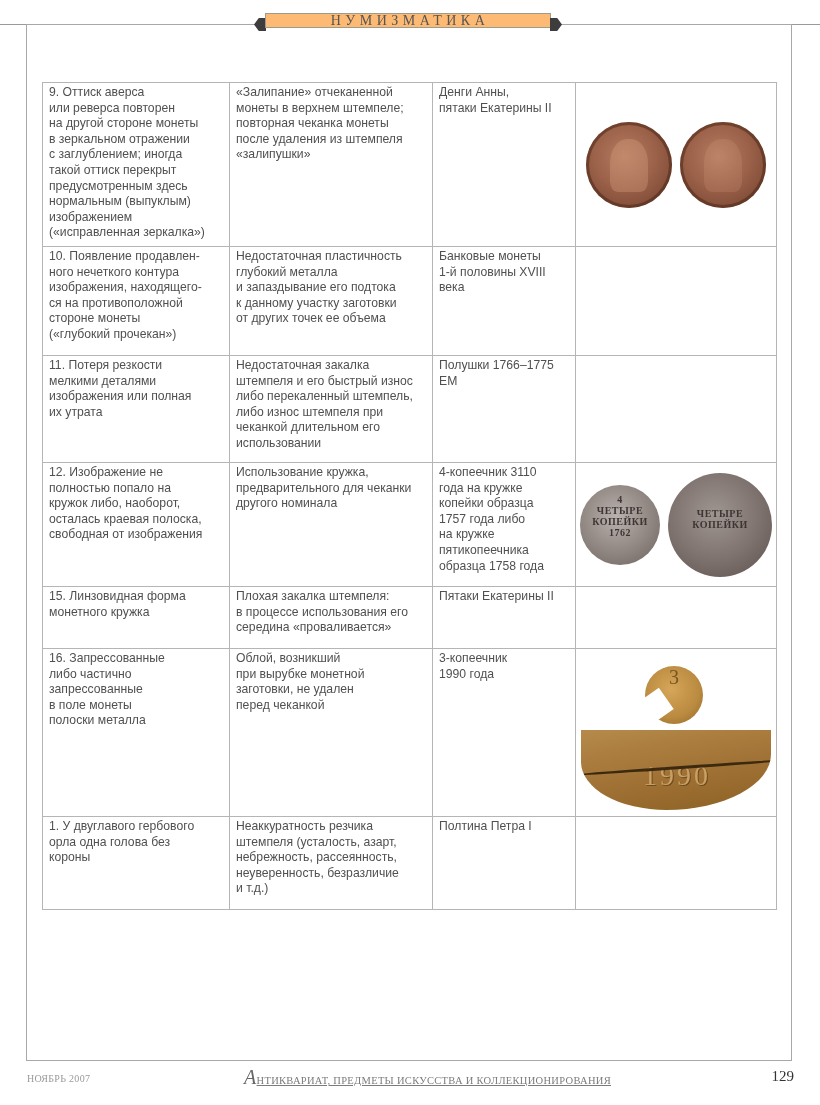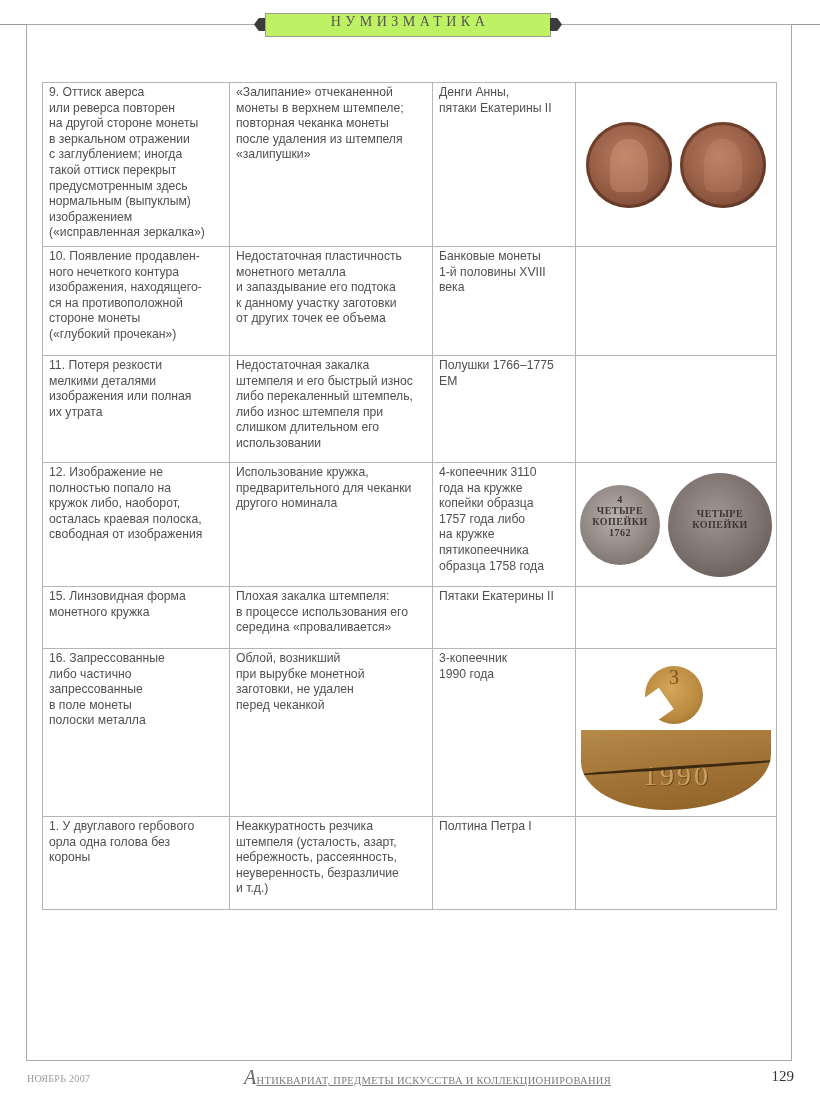--- a/index.html
+++ b/index.html
@@ -5,23 +5,23 @@
   html, body { margin: 0; padding: 0; background: #ffffff; }
   body { width: 820px; height: 1105px; position: relative; overflow: hidden;
          font-family: "Liberation Sans", sans-serif; color: #4a4a4a; }
   .outer-frame { position: absolute; left: 26px; top: 24px; width: 766px; height: 1037px;
                  border: 1px solid #a8a8a8; box-sizing: border-box; }
   .header-rule { position: absolute; top: 24px; left: 0; width: 820px; height: 1px; background: #9a9a9a; }
   .header-band { position: absolute; left: 254px; top: 13px; width: 308px; height: 22px; }
   .header-cap-l, .header-cap-r { position: absolute; top: 5px; width: 12px; height: 13px; background: #3d3d3d; }
   .header-cap-l { left: 0; clip-path: polygon(0 50%, 40% 0, 100% 0, 100% 100%, 40% 100%); }
   .header-cap-r { right: 0; clip-path: polygon(100% 50%, 60% 0, 0 0, 0 100%, 60% 100%); }
-  .header-box { position: absolute; left: 11px; right: 11px; top: 0; height: 24px;
-                background: #bef264; border: 1px solid #9c9c8c; box-sizing: border-box;
-                display: flex; align-items: flex-start; justify-content: center; }
+  .header-box { position: absolute; left: 11px; right: 11px; top: 0; height: 15px;
+                background: #fdba74; border: 1px solid #9c9c8c; box-sizing: border-box;
+                display: flex; align-items: center; justify-content: center; }
   .header-title { font-family: "Liberation Serif", serif; font-size: 14px; letter-spacing: 4.5px;
                   color: #555; padding-left: 4px; }
 
   table.defects { position: absolute; left: 42px; top: 82px; width: 734px; border-collapse: collapse;
                   table-layout: fixed; }
   table.defects td { border: 1px solid #b5b5b5; vertical-align: top; padding: 2px 6px 4px 6px;
                      font-size: 12.2px; line-height: 15.6px; color: #505050; }
   table.defects td.img-cell { padding: 0; vertical-align: middle; }
   col.c1 { width: 187px; } col.c2 { width: 203px; } col.c3 { width: 143px; } col.c4 { width: 201px; }
   .pre { white-space: pre-line; }
@@ -116,39 +116,39 @@
       </td>
     </tr>
     <tr style="height:109px">
       <td class="pre">10. Появление продавлен-
 ного нечеткого контура
 изображения, находящего-
 ся на противоположной
 стороне монеты
 («глубокий прочекан»)</td>
       <td class="pre">Недостаточная пластичность
-монетного металла
+глубокий металла
 и запаздывание его подтока
 к данному участку заготовки
 от других точек ее объема</td>
       <td class="pre">Банковые монеты
 1-й половины XVIII
 века</td>
       <td></td>
     </tr>
     <tr style="height:107px">
       <td class="pre">11. Потеря резкости
 мелкими деталями
 изображения или полная
 их утрата</td>
       <td class="pre">Недостаточная закалка
 штемпеля и его быстрый износ
 либо перекаленный штемпель,
 либо износ штемпеля при
-слишком длительном его
+чеканкой длительном его
 использовании</td>
       <td class="pre">Полушки 1766–1775
 ЕМ</td>
       <td></td>
     </tr>
     <tr style="height:124px">
       <td class="pre">12. Изображение не
 полностью попало на
 кружок либо, наоборот,
 осталась краевая полоска,

